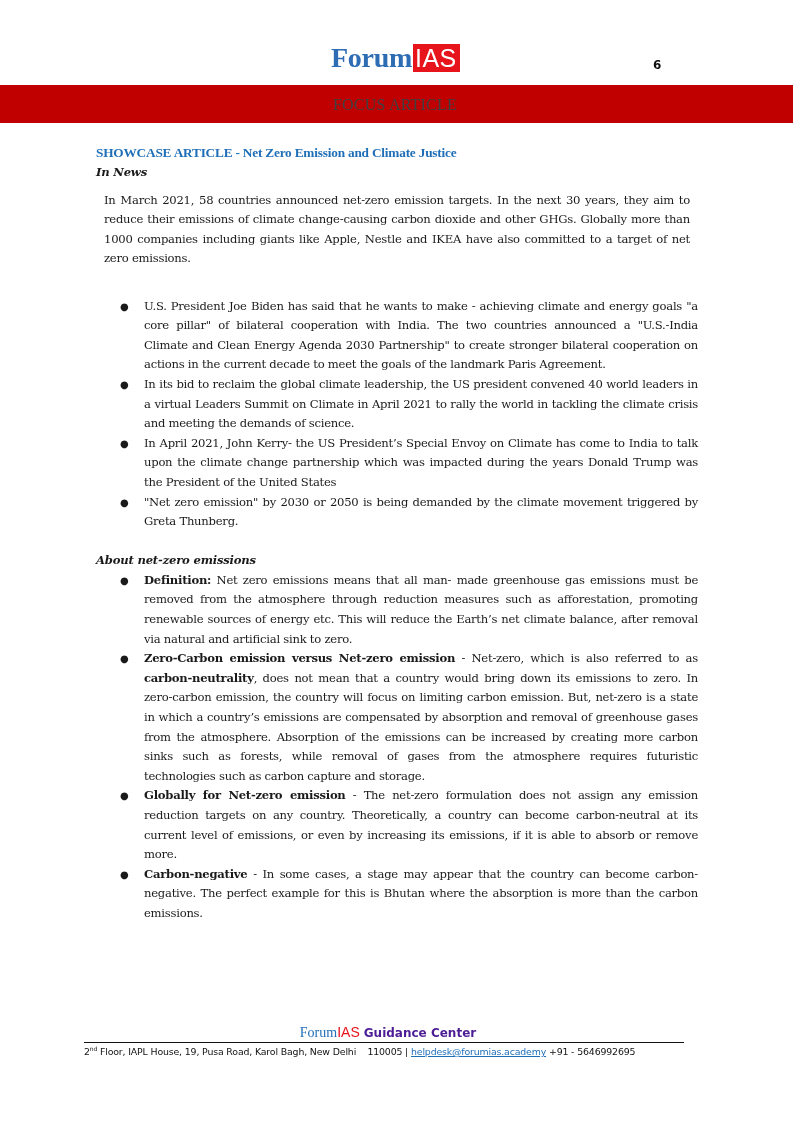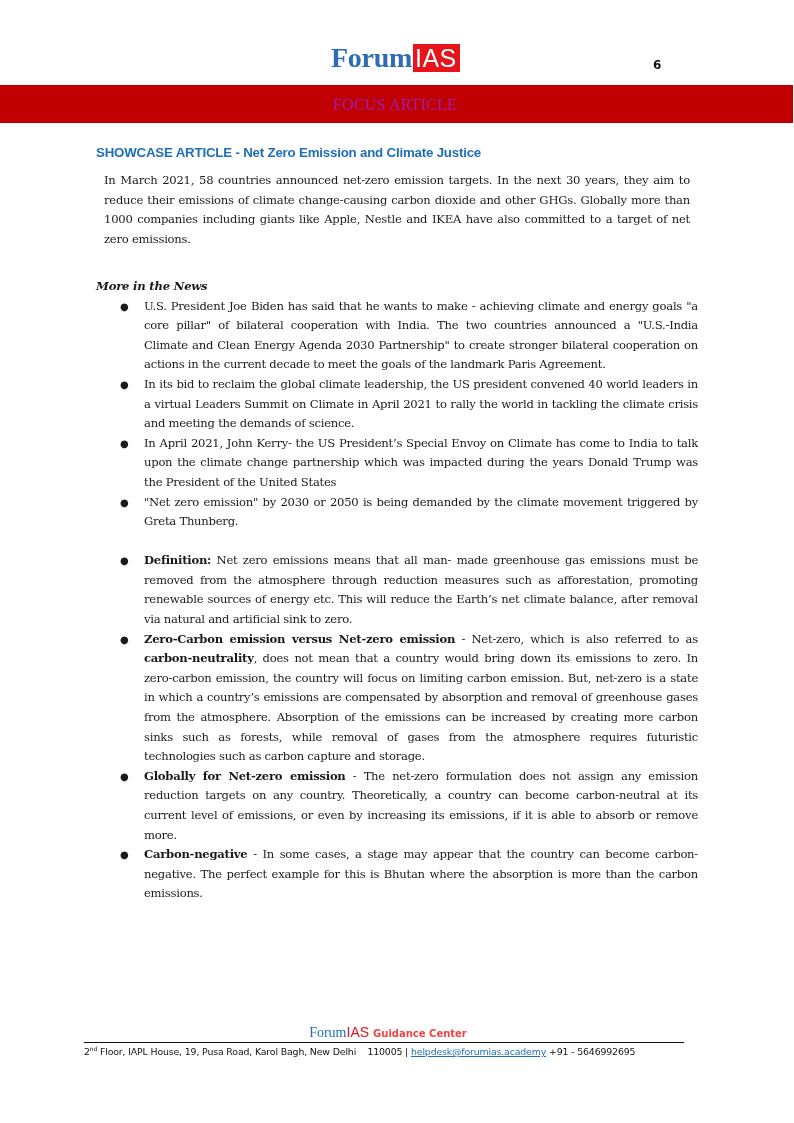--- a/index.html
+++ b/index.html
@@ -57,35 +57,35 @@
       width: 793px;
       height: 38px;
       background: #c00000;
     }
     .banner-title {
       position: absolute;
       left: 333px;
       top: 96px;
       font-family: "Liberation Serif", "DejaVu Serif", serif;
       font-size: 16px;
-      color: #a21caf;
+      color: #404040;
       letter-spacing: 0.2px;
     }
     .content {
       position: absolute;
       left: 96px;
       top: 143px;
       width: 602px;
       font-family: "DejaVu Serif", "Liberation Serif", serif;
       font-size: 11.6px;
       line-height: 19.6px;
       color: #1a1a1a;
     }
     .article-title {
-      font-family: Liberation Sans, sans-serif;
+      font-family: Liberation Serif, serif;
       font-weight: bold;
       font-size: 13.3px;
       line-height: 20px;
       color: #1f6fb8;
       margin: 0 0 0 0;
       letter-spacing: -0.2px;
     }
     .section-heading {
       font-weight: bold;
       font-style: italic;
@@ -141,22 +141,22 @@
       font-size: 14px;
     }
     .fb-ias {
       font-family: "Liberation Sans", sans-serif;
       color: #e8141c;
       font-size: 14px;
     }
     .fb-gc {
       font-family: "DejaVu Sans", sans-serif;
       font-weight: bold;
-      color: #ef4444;
-      font-size: 10px;
+      color: #4c1d95;
+      font-size: 12px;
       margin-left: 4px;
     }
     .footer-rule {
       position: absolute;
       left: 84px;
       top: 1042px;
       width: 600px;
       height: 1px;
       background: #111;
     }
@@ -186,25 +186,25 @@
   <span class="logo-ias">IAS</span>
 </div>
 <div class="page-number">6</div>
 
 <div class="banner"></div>
 <div class="banner-title">FOCUS ARTICLE</div>
 
 <div class="content">
   <div class="article-title">SHOWCASE ARTICLE - Net Zero Emission and Climate Justice</div>
 
+  <div class="section-heading">In News</div>
   <p class="para">In March 2021, 58 countries announced net-zero emission targets. In the next 30 years, they aim to reduce their emissions of climate change-causing carbon dioxide and other GHGs. Globally more than 1000 companies including giants like Apple, Nestle and IKEA have also committed to a target of net zero emissions.</p>
 
   <div class="gap"></div>
 
-  <div class="section-heading">More in the News</div>
   <ul class="bullets">
     <li>
       <span class="bullet-dot">●</span>
       <span>U.S. President Joe Biden has said that he wants to make - achieving climate and energy goals "a core pillar" of bilateral cooperation with India. The two countries announced a "U.S.-India Climate and Clean Energy Agenda 2030 Partnership" to create stronger bilateral cooperation on actions in the current decade to meet the goals of the landmark Paris Agreement.</span>
     </li>
     <li>
       <span class="bullet-dot">●</span>
       <span>In its bid to reclaim the global climate leadership, the US president convened 40 world leaders in a virtual Leaders Summit on Climate in April 2021 to rally the world in tackling the climate crisis and meeting the demands of science.</span>
     </li>
     <li>
@@ -212,20 +212,21 @@
       <span>In April 2021, John Kerry- the US President’s Special Envoy on Climate has come to India to talk upon the climate change partnership which was impacted during the years Donald Trump was the President of the United States</span>
     </li>
     <li>
       <span class="bullet-dot">●</span>
       <span>"Net zero emission" by 2030 or 2050 is being demanded by the climate movement triggered by Greta Thunberg.</span>
     </li>
   </ul>
 
   <div class="gap"></div>
 
+  <div class="section-heading">About net-zero emissions</div>
   <ul class="bullets">
     <li>
       <span class="bullet-dot">●</span>
       <span class="b">Definition:</span><span> Net zero emissions means that all man- made greenhouse gas emissions must be removed from the atmosphere through reduction measures such as afforestation, promoting renewable sources of energy etc. This will reduce the Earth’s net climate balance, after removal via natural and artificial sink to zero.</span>
     </li>
     <li>
       <span class="bullet-dot">●</span>
       <span class="b">Zero-Carbon emission versus Net-zero emission</span><span> - Net-zero, which is also referred to as </span><span class="b">carbon-neutrality</span><span>, does not mean that a country would bring down its emissions to zero. In zero-carbon emission, the country will focus on limiting carbon emission. But, net-zero is a state in which a country’s emissions are compensated by absorption and removal of greenhouse gases from the atmosphere. Absorption of the emissions can be increased by creating more carbon sinks such as forests, while removal of gases from the atmosphere requires futuristic technologies such as carbon capture and storage.</span>
     </li>
     <li>

